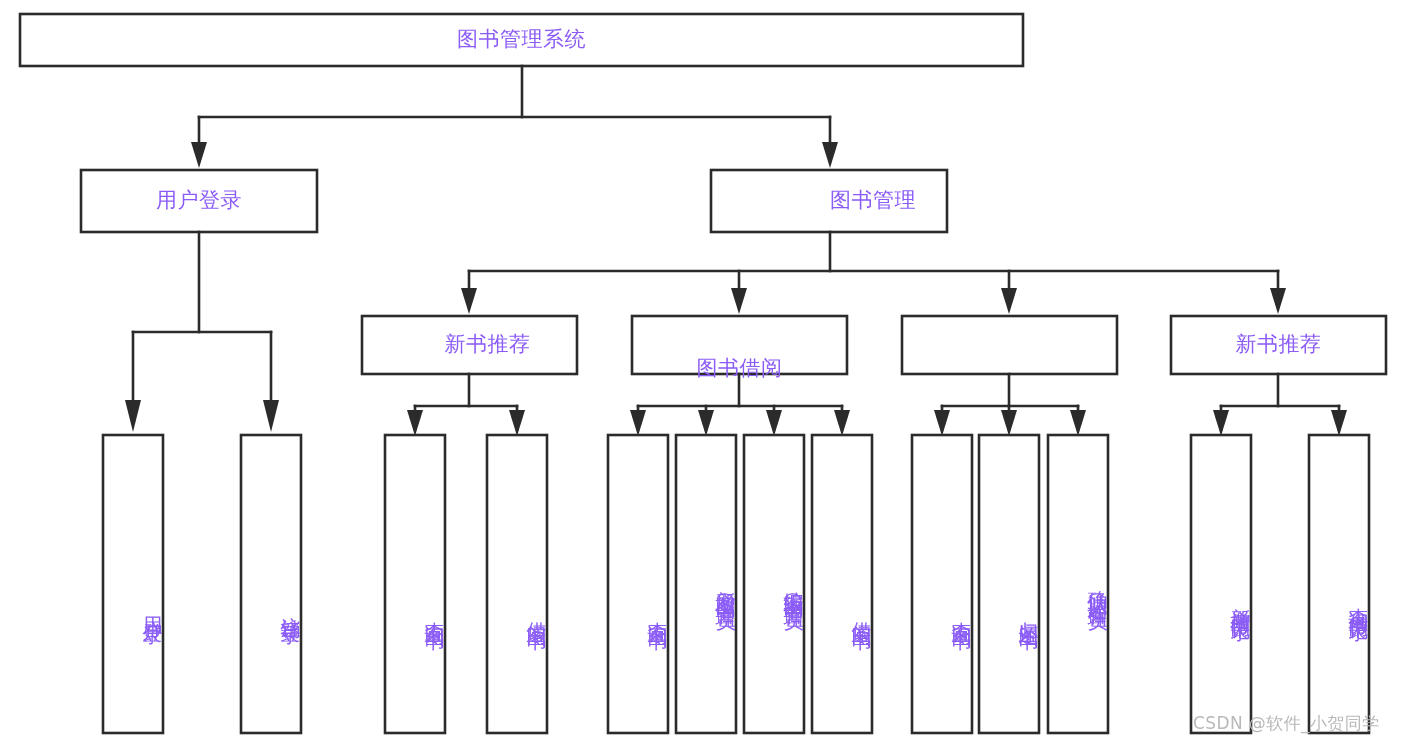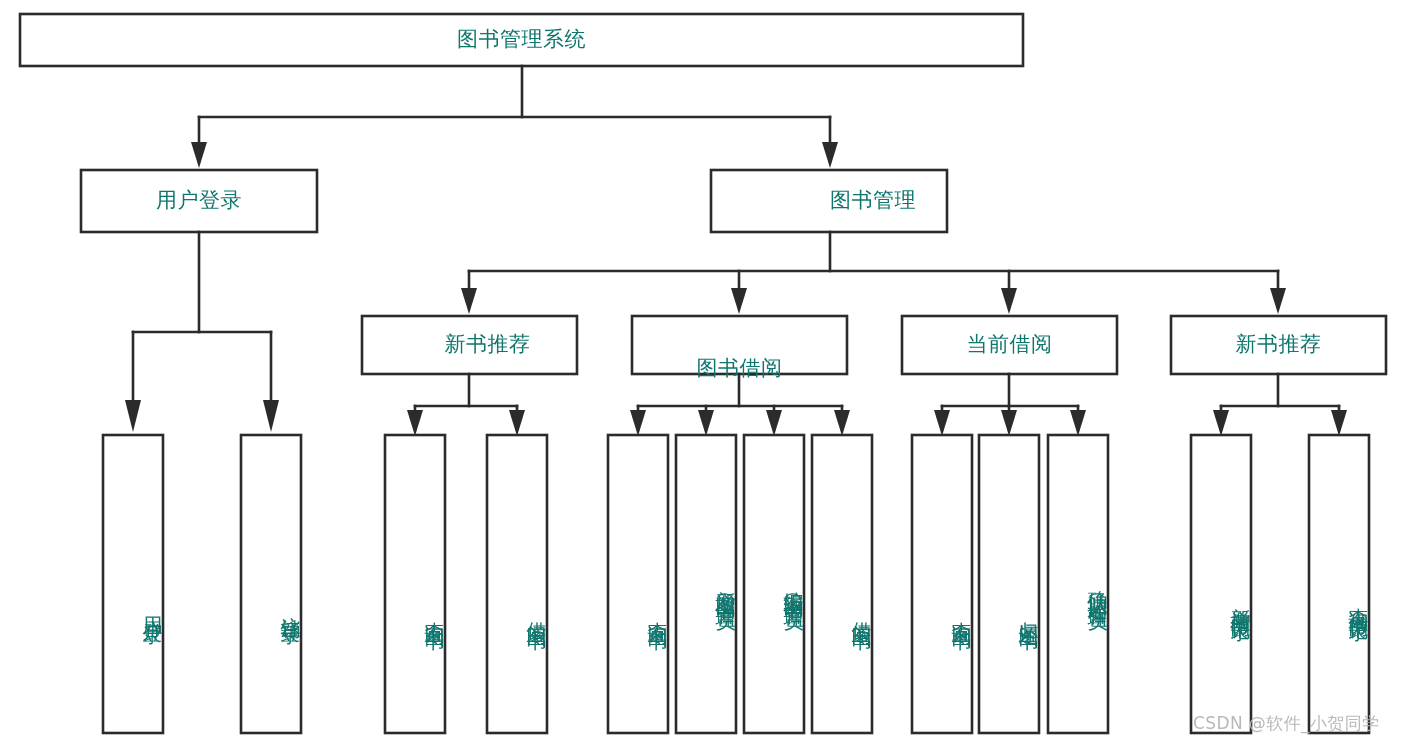--- a/index.html
+++ b/index.html
@@ -41,21 +41,21 @@
   .arrow-head {
     fill: #2b2b2b;
     stroke: none;
   }
   
   .node-label {
     position: absolute;
     display: flex;
     align-items: center;
     justify-content: center;
-    color: #0f766e;
+    color: #8b5cf6;
     text-align: center;
     pointer-events: none;
     box-sizing: border-box;
   }
   .node-label.horizontal {
     font-size: 21px;
     letter-spacing: 0.5px;
     line-height: 1.1;
   }
   .node-label.vertical {
@@ -176,21 +176,20 @@
     <rect class="node-box" x="1309" y="435" width="60" height="298"></rect>
   </svg>
 
   <div class="node-label horizontal" style="left:20px; top:14px; width:1003px; height:52px;">图书管理系统</div>
 
   <div class="node-label horizontal" style="left:81px; top:170px; width:236px; height:62px;">用户登录</div>
   <div class="node-label horizontal" style="left:711px; top:170px; width:236px; height:62px;margin-left:44px;">图书管理</div>
 
   <div class="node-label horizontal" style="left:362px; top:316px; width:251px; height:58px;">新书推荐</div>
   <div class="node-label horizontal" style="left:632px; top:316px; width:215px; height:58px;margin-top:24px;">图书借阅</div>
-  <div class="node-label horizontal" style="left:902px; top:316px; width:215px; height:58px;">当前借阅</div>
   <div class="node-label horizontal" style="left:1171px; top:316px; width:215px; height:58px;">新书推荐</div>
 
   <div class="node-label vertical" style="left:103px; top:477px; width:60px; height:256px;">用户登录</div>
   <div class="node-label vertical" style="left:241px; top:477px; width:60px; height:256px;">注销登录</div>
 
   <div class="node-label vertical" style="left:385px; top:487px; width:60px; height:246px;">查询图书</div>
   <div class="node-label vertical" style="left:487px; top:487px; width:60px; height:246px;">借阅图书</div>
 
   <div class="node-label vertical" style="left:608px; top:487px; width:60px; height:246px;">查询图书</div>
   <div class="node-label vertical" style="left:676px; top:440px; width:60px; height:293px;">新增图书（管理员）</div>

